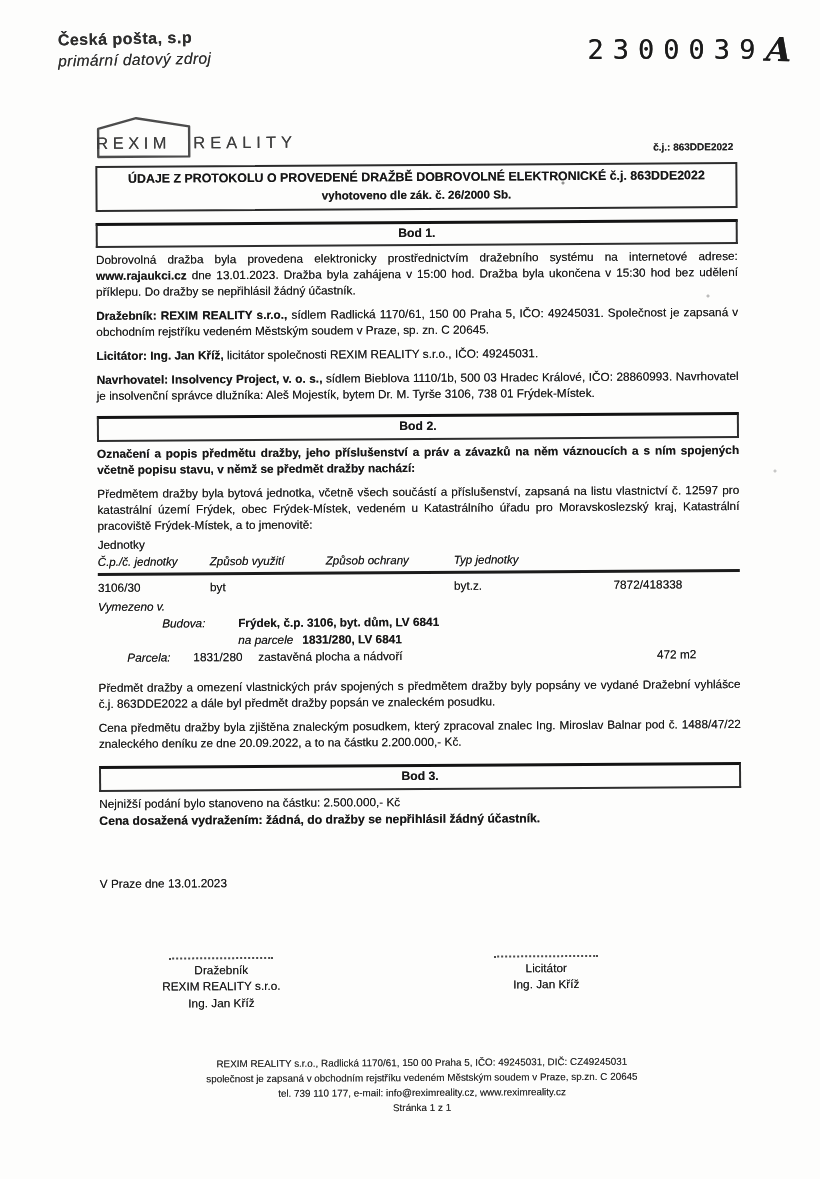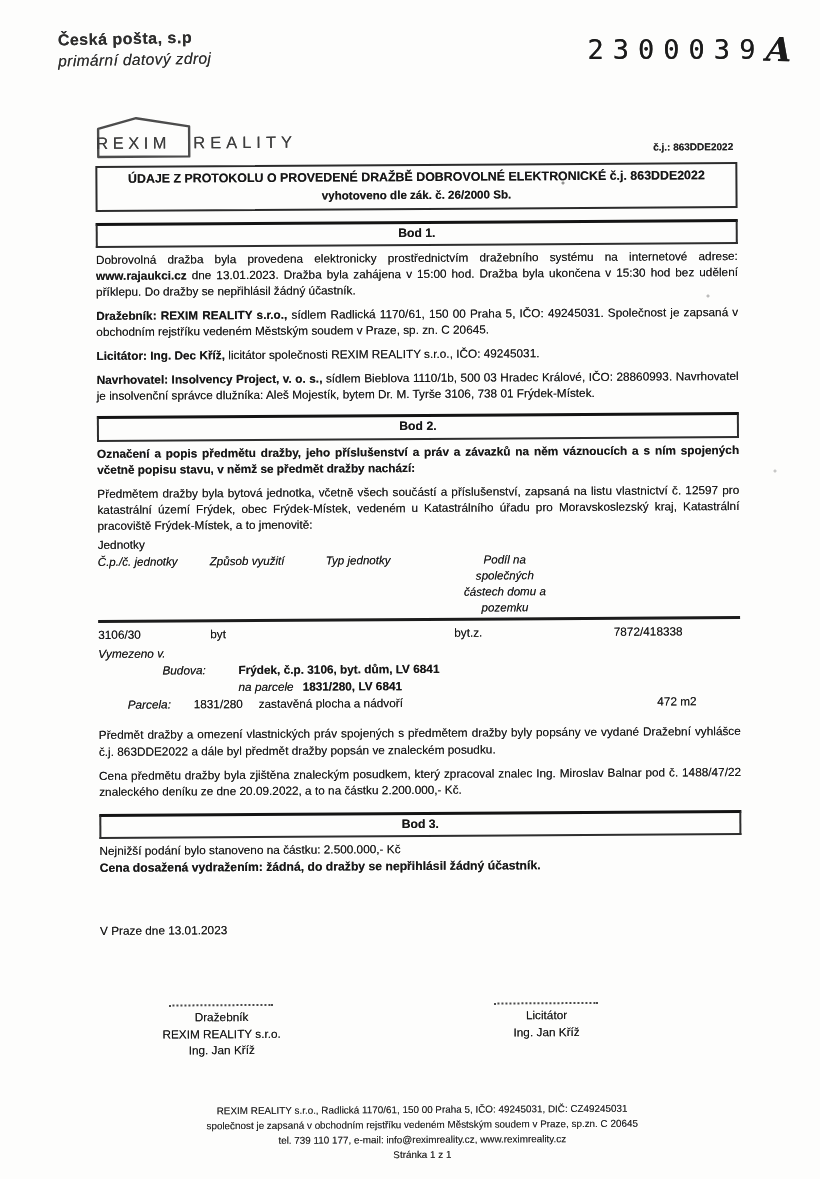--- a/index.html
+++ b/index.html
@@ -156,39 +156,38 @@
       <div class="t1">ÚDAJE Z PROTOKOLU O PROVEDENÉ DRAŽBĚ DOBROVOLNÉ ELEKTRONICKÉ č.j. 863DDE2022</div>
       <div class="t2">vyhotoveno dle zák. č. 26/2000 Sb.</div>
     </div>
 
     <div class="bod-box bod1-box">Bod 1.</div>
 
     <p class="para tight"><span>Dobrovolná dražba byla provedena elektronicky prostřednictvím dražebního systému na internetové adrese: </span><span class="b">www.rajaukci.cz</span><span> dne 13.01.2023. Dražba byla zahájena v 15:00 hod. Dražba byla ukončena v 15:30 hod bez udělení příklepu. Do dražby se nepřihlásil žádný účastník.</span></p>
 
     <p class="para"><span class="b">Dražebník: REXIM REALITY s.r.o.,</span><span> sídlem Radlická 1170/61, 150 00 Praha 5, IČO: 49245031. Společnost je zapsaná v obchodním rejstříku vedeném Městským soudem v Praze, sp. zn. C 20645.</span></p>
 
-    <p class="para"><span class="b">Licitátor: Ing. Dec Kříž,</span><span> licitátor společnosti REXIM REALITY s.r.o., IČO: 49245031.</span></p>
+    <p class="para"><span class="b">Licitátor: Ing. Jan Kříž,</span><span> licitátor společnosti REXIM REALITY s.r.o., IČO: 49245031.</span></p>
 
     <p class="para"><span class="b">Navrhovatel: Insolvency Project, v. o. s.,</span><span> sídlem Bieblova 1110/1b, 500 03 Hradec Králové, IČO: 28860993. Navrhovatel je insolvenční správce dlužníka: Aleš Mojestík, bytem Dr. M. Tyrše 3106, 738 01 Frýdek-Místek.</span></p>
 
     <div class="bod-box bod2-box">Bod 2.</div>
 
     <p class="para tight intro-bold">Označení a popis předmětu dražby, jeho příslušenství a práv a závazků na něm váznoucích a s ním spojených včetně popisu stavu, v němž se předmět dražby nachází:</p>
 
     <p class="para">Předmětem dražby byla bytová jednotka, včetně všech součástí a příslušenství, zapsaná na listu vlastnictví č. 12597 pro katastrální území Frýdek, obec Frýdek-Místek, vedeném u Katastrálního úřadu pro Moravskoslezský kraj, Katastrální pracoviště Frýdek-Místek, a to jmenovitě:</p>
 
     <div class="jednotky-label">Jednotky</div>
 
     <div class="units-table">
       <div class="u-row u-head">
         <div class="c1">Č.p./č. jednotky</div>
         <div class="c2">Způsob využití</div>
+        <div class="c3">Způsob ochrany</div>
         <div class="c4">Typ jednotky</div>
-        <div class="c5">Podíl na společných
-částech domu a pozemku</div>
       </div>
       <div class="u-rule"></div>
       <div class="u-row u-body">
         <div class="c1">3106/30</div>
         <div class="c2">byt</div>
         <div class="c3"></div>
         <div class="c4">byt.z.</div>
         <div class="c5">7872/418338</div>
       </div>
     </div>

